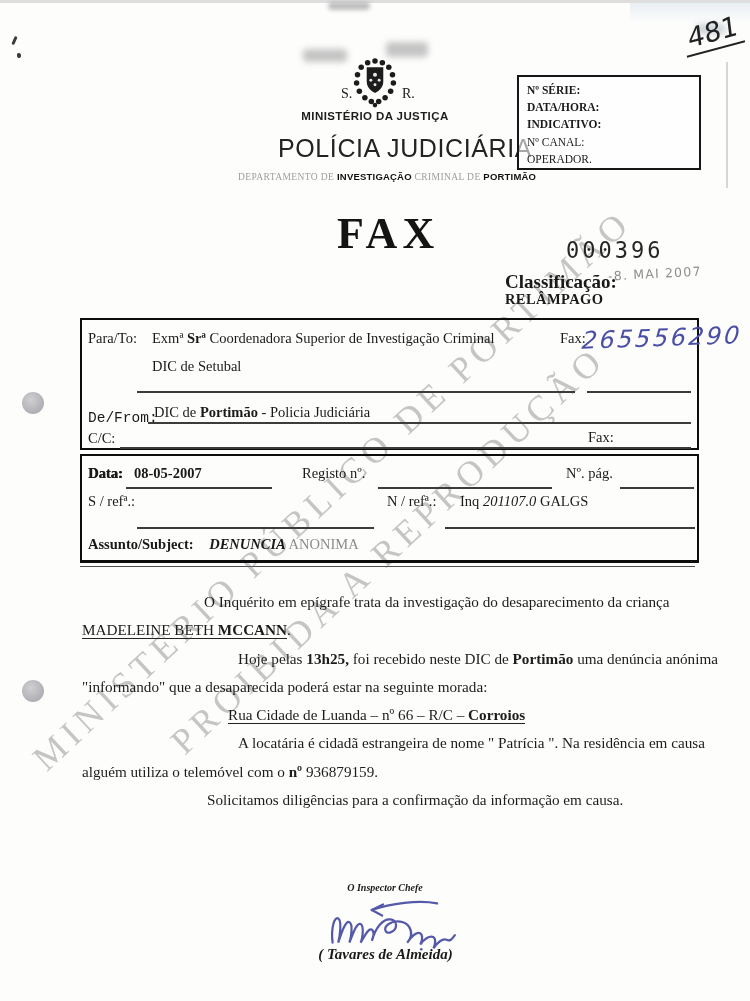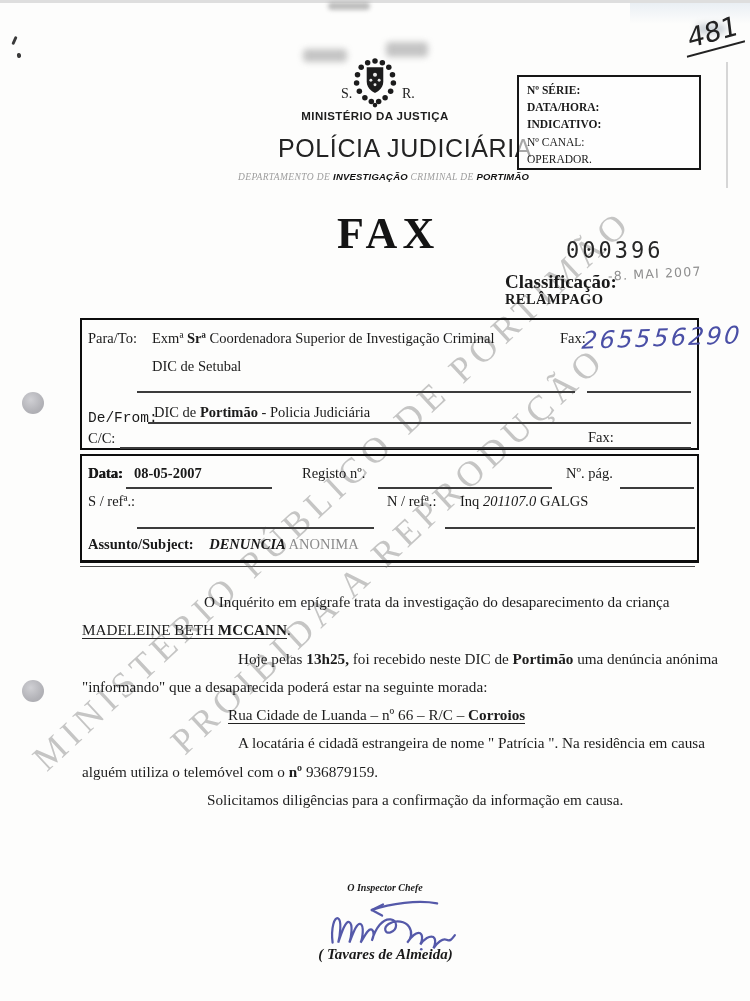--- a/index.html
+++ b/index.html
@@ -31,21 +31,21 @@
     transform:rotate(-15deg) skewX(-8deg);border-bottom:2.5px solid #222;padding:0 5px 1px 3px;
   }
   
   .crest{position:absolute;left:352px;top:54px;}
   .sr{position:absolute;top:86px;font-size:14px;color:#222;}
   .sr.left{left:341px;} .sr.right{left:402px;}
   .ministry{position:absolute;left:290px;top:110px;width:170px;text-align:center;
     font-family:"Liberation Sans",sans-serif;font-weight:bold;font-size:11.5px;letter-spacing:.4px;color:#1d1d1d;}
   .org{position:absolute;left:270px;top:134px;width:270px;text-align:center;
     font-family:"Liberation Sans",sans-serif;font-size:25px;letter-spacing:.6px;color:#232323;}
-  .dept{position:absolute;left:238px;top:171px;width:290px;text-align:center;white-space:nowrap;font-size:9.5px;font-style:italic;}
+  .dept{position:absolute;left:238px;top:171px;width:290px;text-align:center;white-space:nowrap;font-size:9.5px;}
   .dept .lite{color:#9d9d9d;font-family:"Liberation Serif",serif;letter-spacing:.4px;}
   .dept .hard{color:#111;font-family:"Liberation Sans",sans-serif;font-weight:bold;letter-spacing:.2px;}
   
   .info-box{position:absolute;left:517px;top:75px;width:172px;height:86px;border:2px solid #161616;
     padding:5px 0 0 8px;font-size:11.5px;line-height:17.2px;background:rgba(255,255,255,.6);}
   .info-box .b{font-weight:bold;display:block;}
   .info-box .r{font-weight:normal;display:block;}
   
   .fax-title{position:absolute;left:337px;top:208px;font-size:44px;font-weight:bold;letter-spacing:5px;color:#141414;}
   .stamp-number{position:absolute;left:566px;top:238px;font-family:"DejaVu Sans Mono",monospace;

